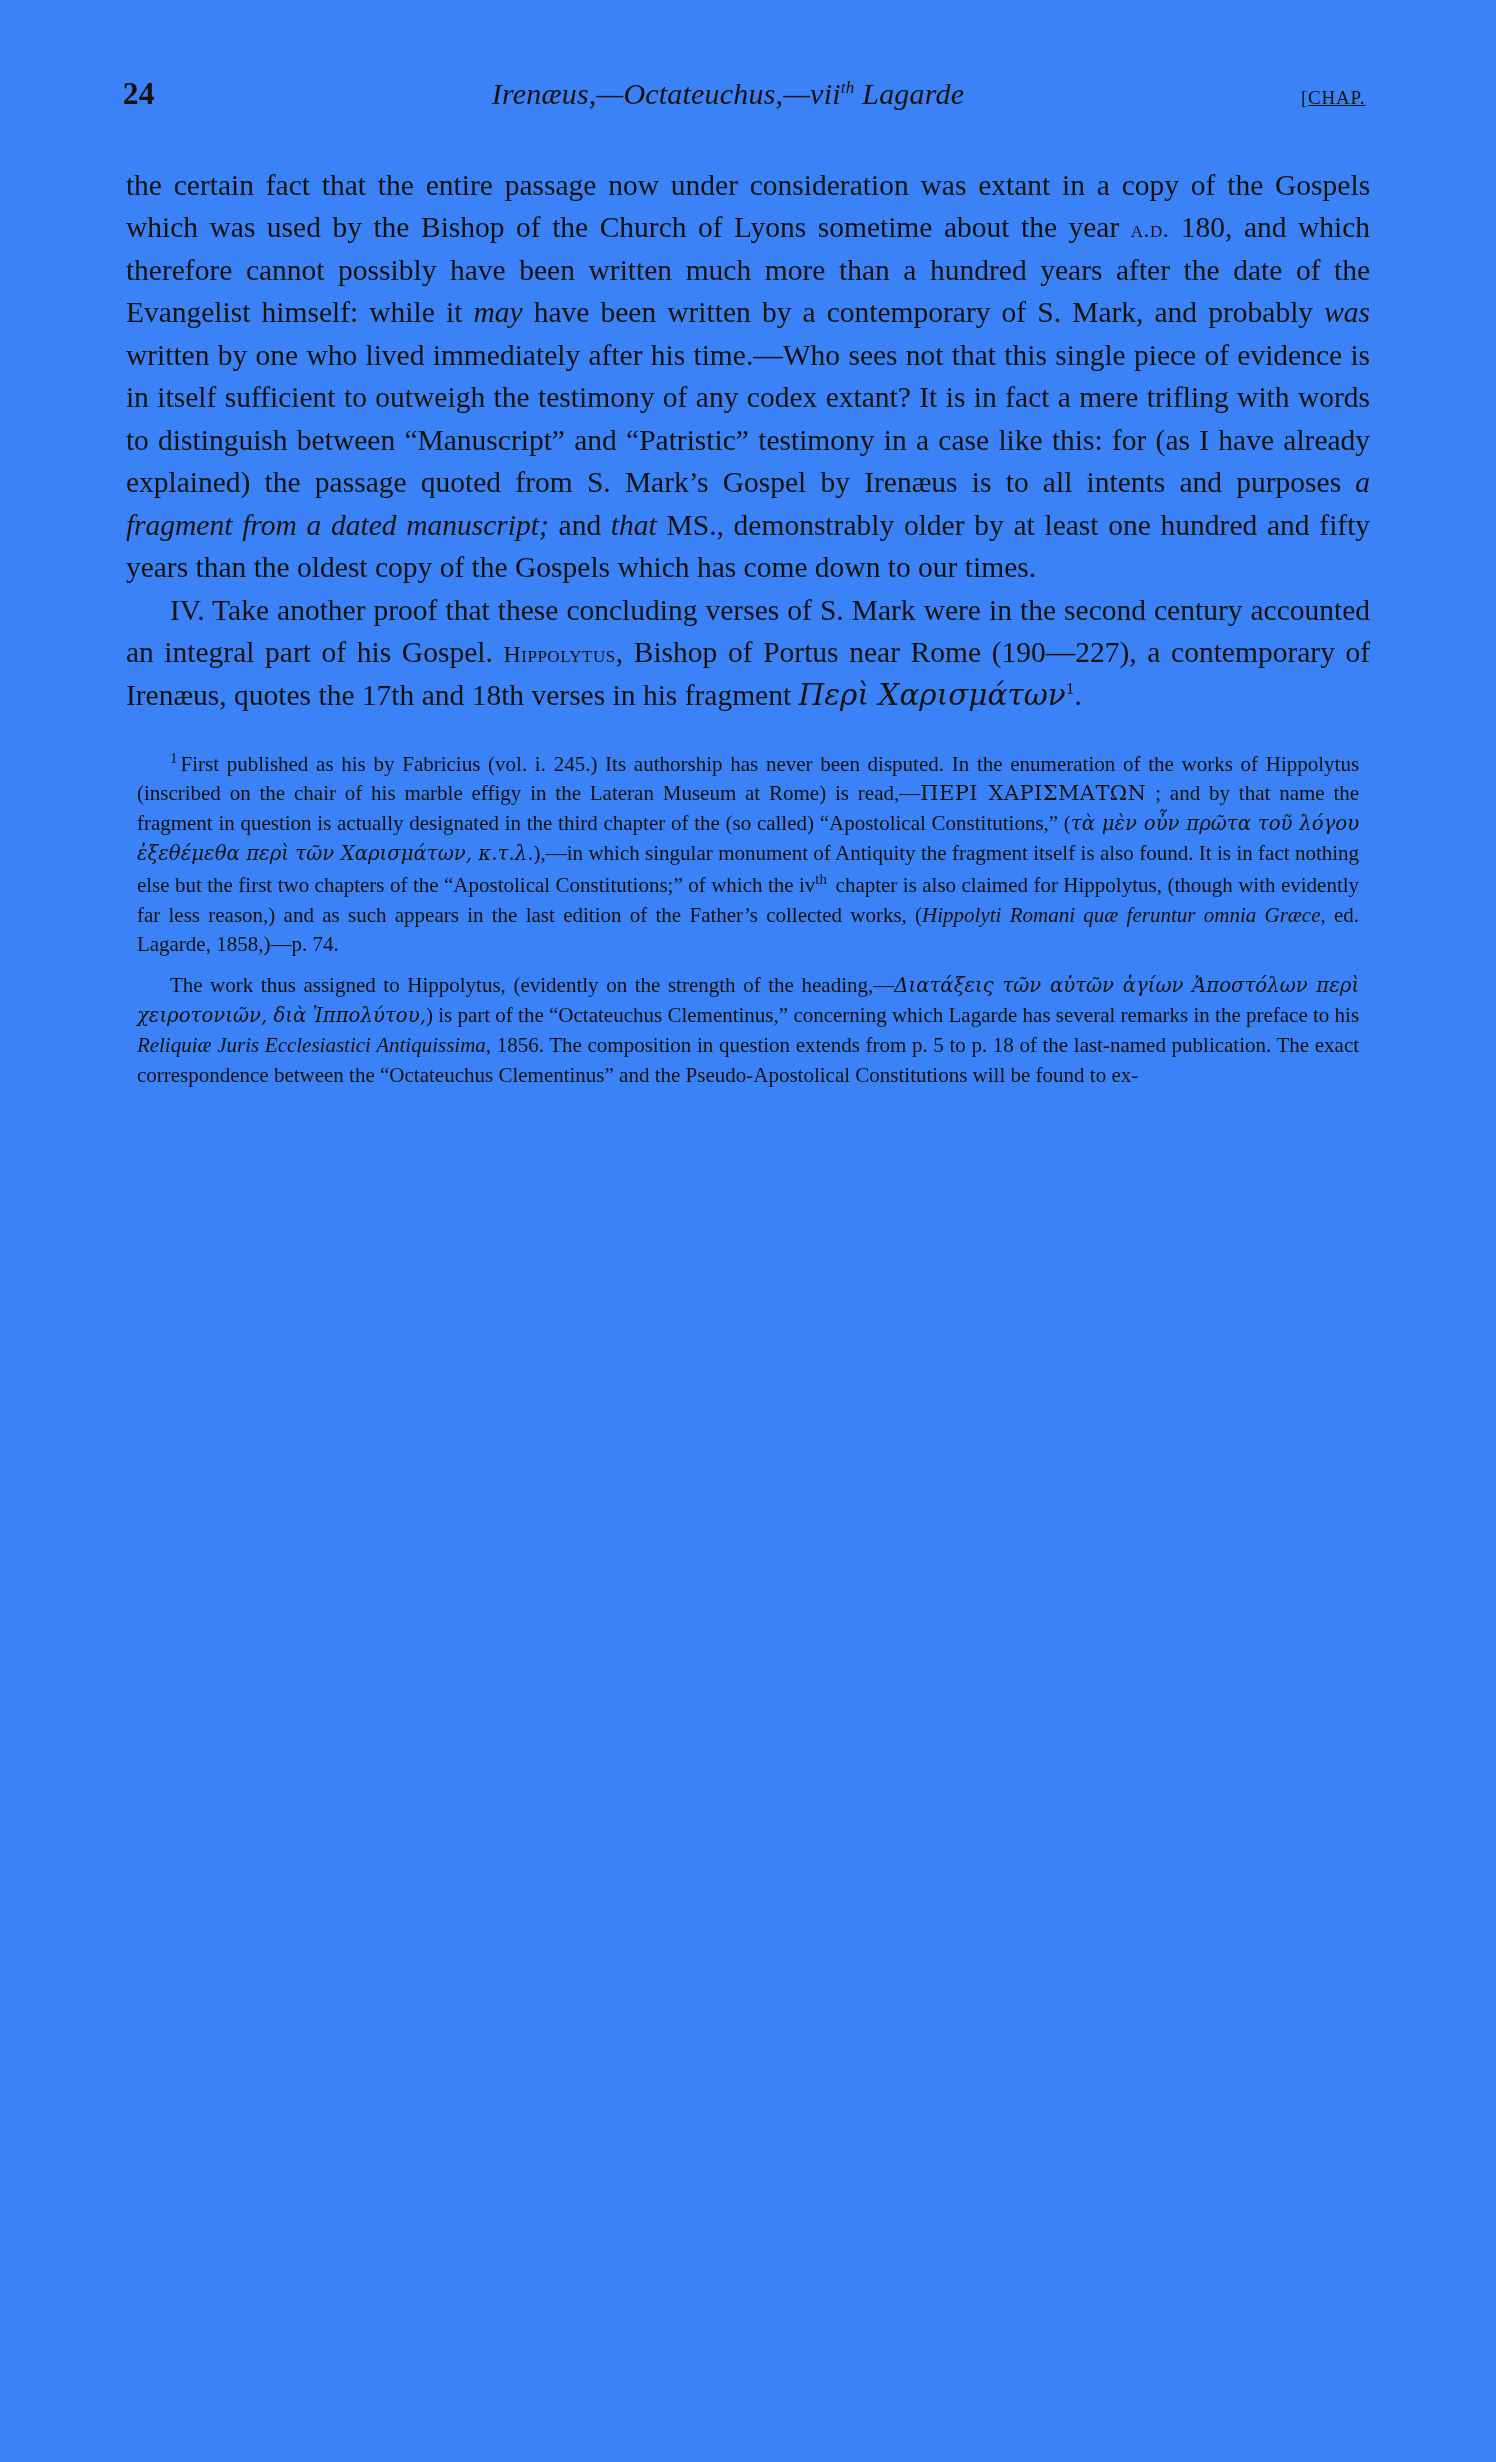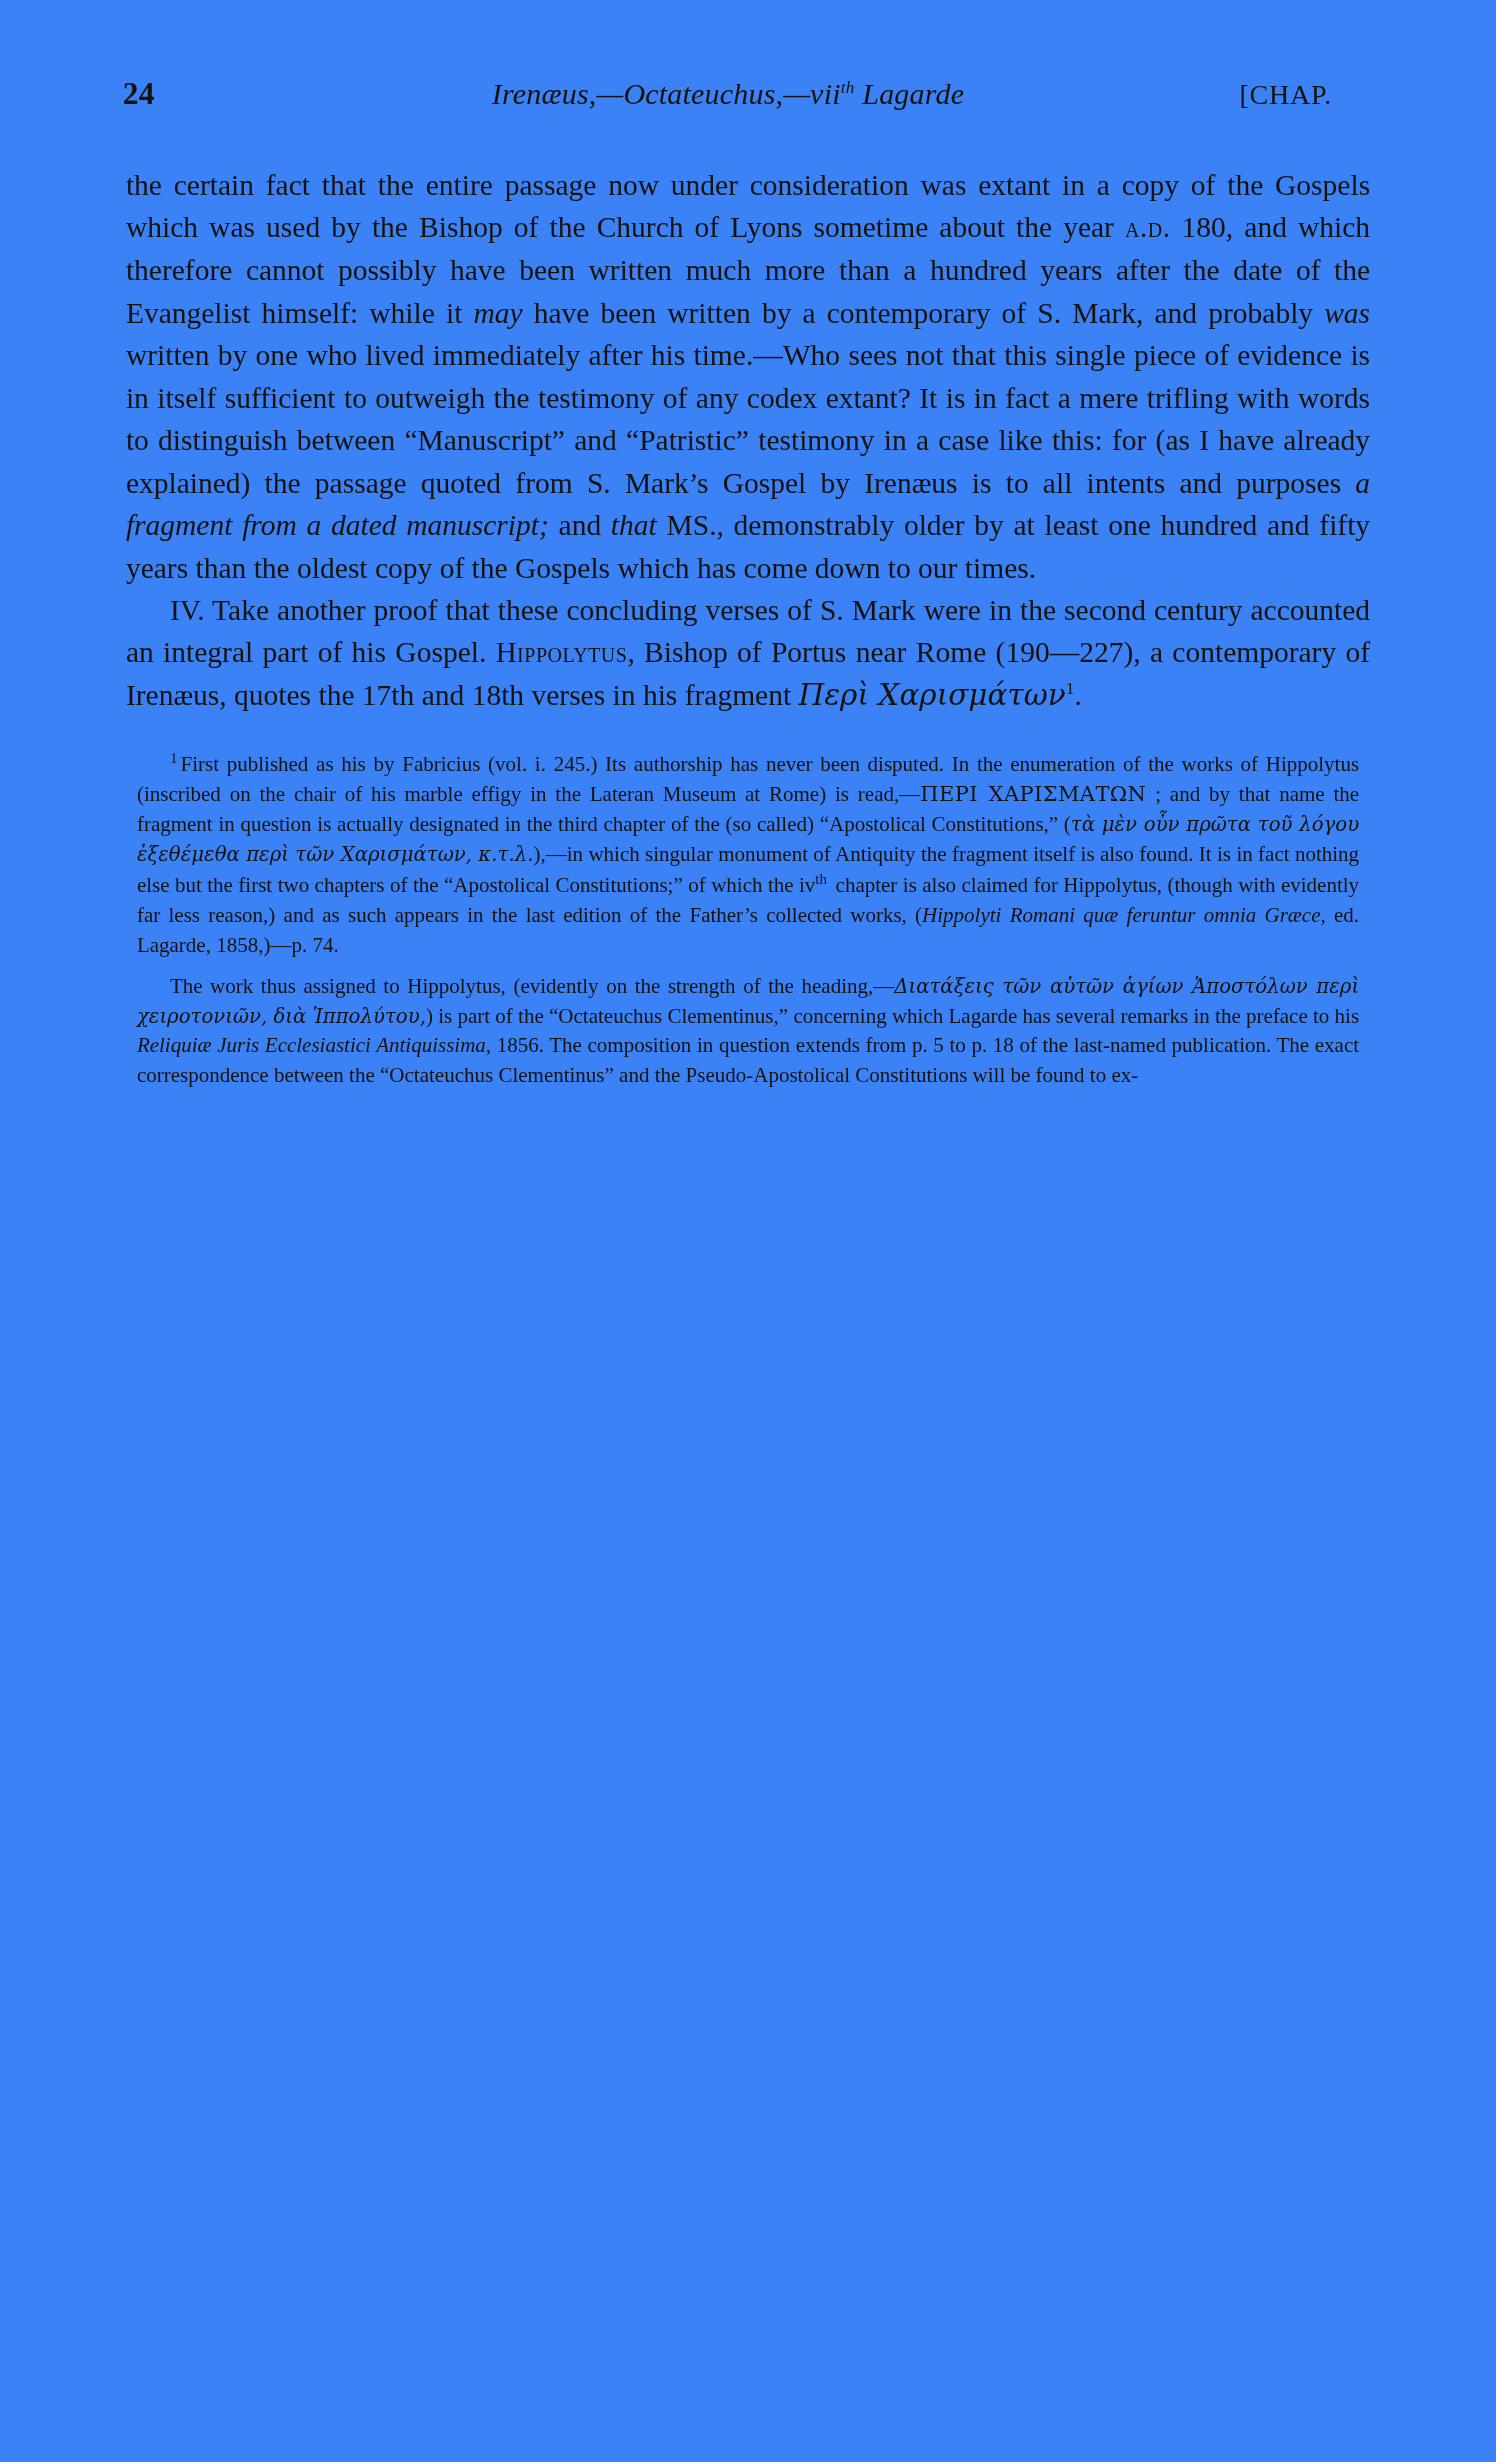--- a/index.html
+++ b/index.html
@@ -43,41 +43,43 @@
     letter-spacing: 0.2px;
     white-space: nowrap;
   }
   .head-title .sup {
     font-size: 17.3px;
     vertical-align: super;
     font-style: italic;
   }
   .head-chap {
     width: 126px;
-    font-size: 28px;
+    text-align: right;
+    font-size: 19px;
     letter-spacing: 0.8px;
+    text-decoration: underline;
   }
 
   
   .body-text {
     margin: 33px 7.9px 0 7.9px;
     font-size: 29.5px;
     line-height: 1.44;
     text-align: justify;
   }
   .body-text p {
     margin: 0;
     text-indent: 0;
   }
   .body-text p.indent {
     text-indent: 44px;
   }
   .sc {
     font-variant: small-caps;
-    font-size: 29px;
+    font-size: 24px;
     letter-spacing: 0.5px;
   }
   .it { font-style: italic; }
   .grk { font-family: "DejaVu Serif", serif; font-style: italic; margin-top: 48px; }
   .fnref {
     font-size: 17.3px;
     vertical-align: super;
   }
 
   

